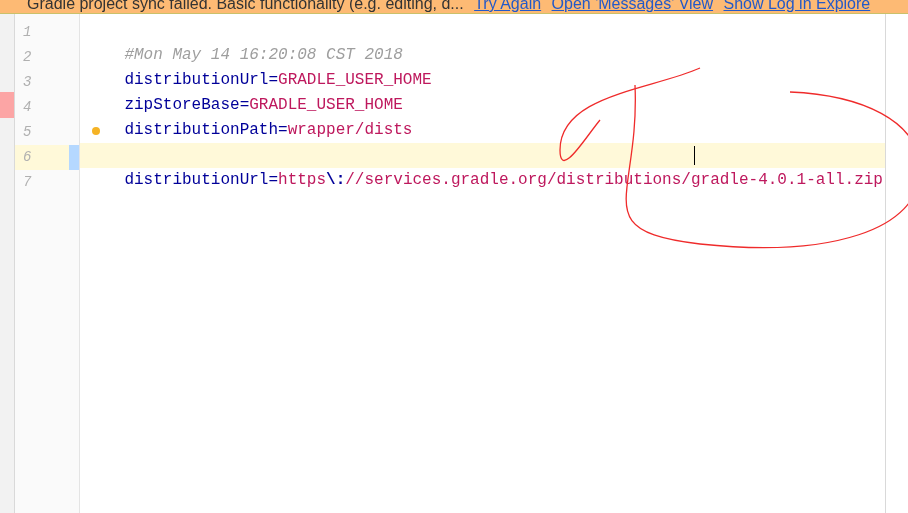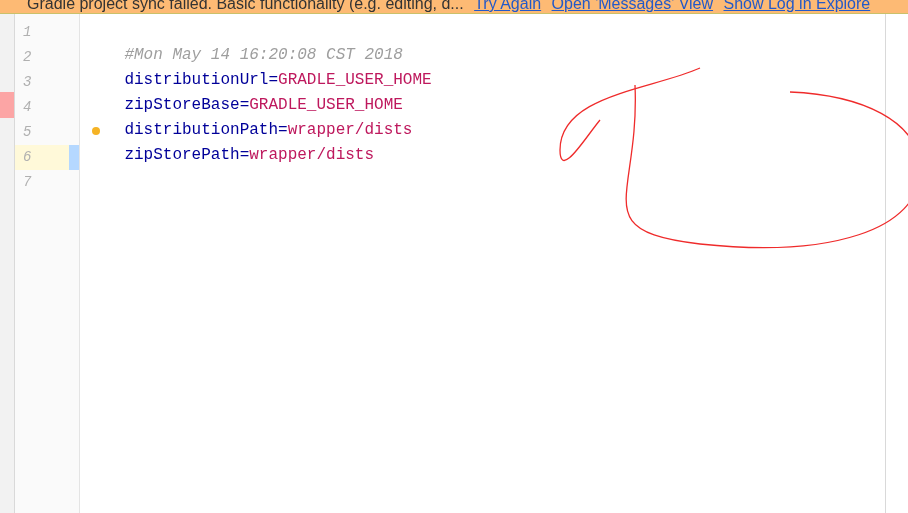--- a/index.html
+++ b/index.html
@@ -165,20 +165,23 @@
 
   <div class="row">
     <span class="c-key">distributionPath</span><span class="c-eq">=</span><span class="c-val">wrapper/dists</span>
   </div>
 
   <div class="row">
     <span class="c-key">zipStorePath</span><span class="c-eq">=</span><span class="c-val">wrapper/dists</span>
     <span class="dot" style="left:12px; top:9px;"></span>
   </div>
 
+  <div class="row current">
+    <span class="c-key">distributionUrl</span><span class="c-eq">=</span><span class="c-val">https</span><span class="c-esc">\:</span><span class="c-val">//services.gradle.org/distributions/gradle-4.</span><span class="caret" style="left:614px;"></span><span class="c-val">0.1-all.zip</span>
+  </div>
 
   <div class="row"></div>
 </div>
 
 <svg class="annot" viewBox="0 0 908 513">
   <path d="M700 68 C650 90 560 95 560 150 C560 180 585 138 600 120" stroke="#ef2b2b" stroke-width="1.3" fill="none"></path>
   <path d="M635 85 C 640 200, 585 230, 700 244 C 830 258, 920 230, 920 170 C 920 120, 860 95, 790 92" stroke="#ef2b2b" stroke-width="1.3" fill="none"></path>
 </svg>
 
 </body></html>

